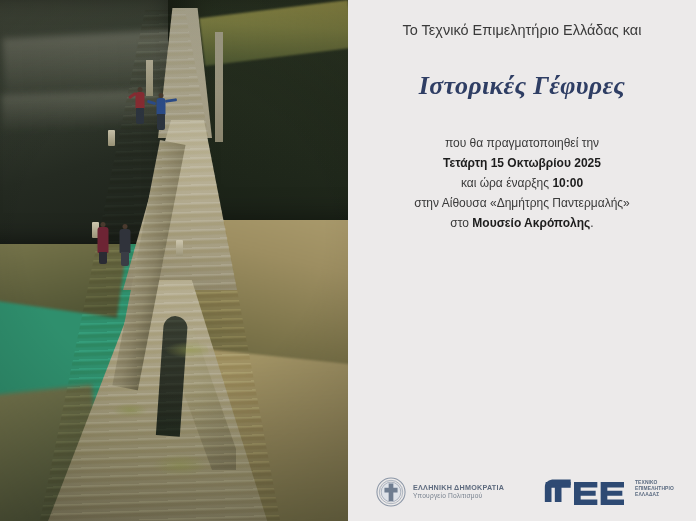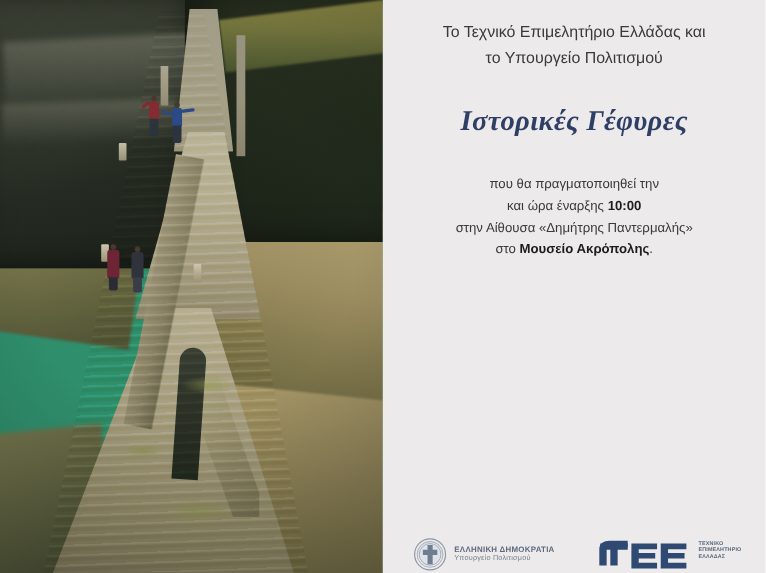--- a/index.html
+++ b/index.html
@@ -308,21 +308,21 @@
     font-size: 12px;
     line-height: 1.66;
     color: #3a3a3a;
   }
   .details-block div { white-space: nowrap; }
   .details-block b { color: #1d1d1d; font-weight: bold; }
 
   
   .footer-logos {
     position: absolute;
-    left: 0; right: 0; bottom: 2px;
+    left: 0; right: 0; bottom: 14px;
     display: flex;
     align-items: center;
     justify-content: space-between;
     padding: 0 22px 0 28px;
     box-sizing: border-box;
   }
   .logo-gov { display: flex; align-items: center; gap: 7px; }
   .gov-emblem { width: 30px; height: 30px; flex: 0 0 30px; }
   .gov-text { text-align: left; line-height: 1.2; }
   .gov-title {
@@ -401,29 +401,29 @@
       <div class="ph-tone"></div>
       <div class="ph-vignette"></div>
     </div>
   </div>
 
   <div class="text-panel">
 
 
     <div class="org-block">
       <div>Το Τεχνικό Επιμελητήριο Ελλάδας και</div>
-      <div>το Υπουργείο Πολιτισμού</div>
     </div>
 
     <div class="event-title">
       <div>Ιστορικές Γέφυρες</div>
     </div>
 
     <div class="details-block">
       <div>που θα πραγματοποιηθεί την</div>
+      <div><b>Τετάρτη 15 Οκτωβρίου 2025</b></div>
       <div><span>και ώρα έναρξης </span><b>10:00</b></div>
       <div>στην Αίθουσα «Δημήτρης Παντερμαλής»</div>
       <div><span>στο </span><b>Μουσείο Ακρόπολης</b><span>.</span></div>
     </div>
 
     <div class="footer-logos">
 
       <div class="logo-gov">
         <svg class="gov-emblem" viewBox="0 0 64 64">
           <circle cx="32" cy="32" r="30" fill="none" stroke="#8b96a6" stroke-width="2.2"></circle>

